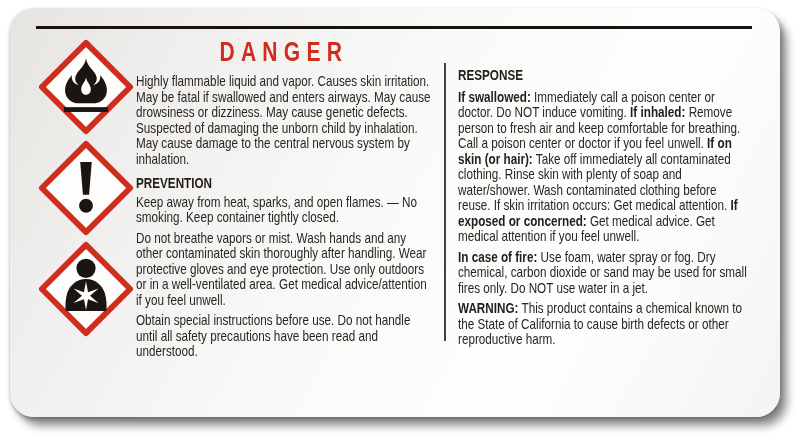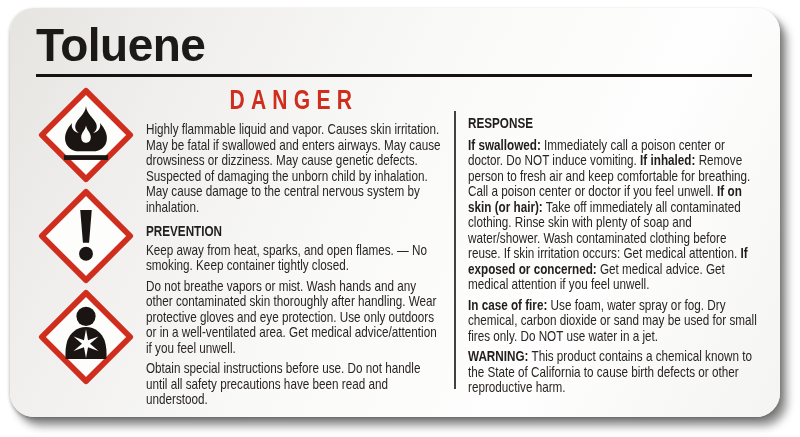--- a/index.html
+++ b/index.html
@@ -21,21 +21,21 @@
     letter-spacing:-0.5px;height:48px;
   }
   .rule{margin-top:4px;width:716px;height:3px;background:#17120f;}
   .main{display:flex;margin-top:8px;}
   .picto-rail{
     width:100px;flex:0 0 100px;display:flex;flex-direction:column;
     align-items:center;gap:5px;padding-top:2px;
   }
   .picto{width:96px;height:96px;display:block;}
   .col{overflow:visible;}
-  .col.left{width:296px;flex:0 0 296px;margin-left:10px;}
+  .col.left{width:296px;flex:0 0 296px;}
   .col.right{flex:1;}
   .condense{
     width:379px;transform:scaleX(0.78);transform-origin:0 0;
     font-size:15px;line-height:1.035;color:#2a2522;
   }
   .col.right .condense{width:377px;padding-top:30px;}
   .danger{
     font-size:27px;font-weight:bold;line-height:1;color:#cf2d1e;
     letter-spacing:8px;text-align:center;margin:2px 0 7px 0;
   }
@@ -48,21 +48,20 @@
     flex:0 0 2px;width:2px;background:#444240;
     margin:26px 12px 0 12px;height:278px;
   }
 </style>
 </head>
 <body>
 
 <div class="stage">
   <div class="card">
 
-    <div class="title">Toluene</div>
     <div class="rule"></div>
 
     <div class="main">
 
       <div class="picto-rail">
         <svg class="picto" viewBox="0 0 100 100">
           <path d="M50 4 L96 50 L50 96 L4 50 Z" fill="#fdfdfc" stroke="#cf2d1e" stroke-width="6" stroke-linejoin="round"></path>
           <path fill="#1a1512" d="M50 20 C51 28 57 31 60 37 C62.5 41.5 61 45.5 57.5 48 C62.5 47 66 42.5 64.5 37.5 C70 43.5 73.5 51 71 58 C69 63.5 64 67 57.5 67 L42.5 67 C36 67 31 63.5 29 58 C26.5 51 30 43.5 35.5 37.5 C34 42.5 37.5 47 42.5 48 C39 45.5 37.5 41.5 40 37 C43 31 49 28 50 20 Z"></path>
           <path fill="#fdfdfc" d="M50 40 C51 45.5 55 47.5 55 52 C55 55.8 53 58 50 58 C47 58 45 55.8 45 52 C45 47.5 49 45.5 50 40 Z"></path>
           <rect x="27" y="71" width="46" height="5" fill="#1a1512"></rect>

